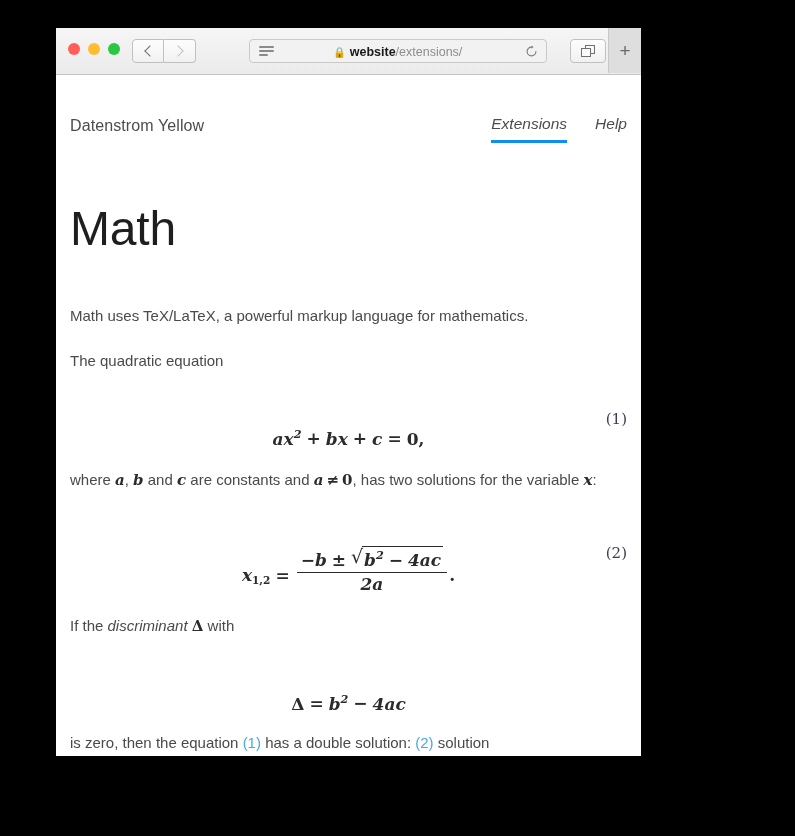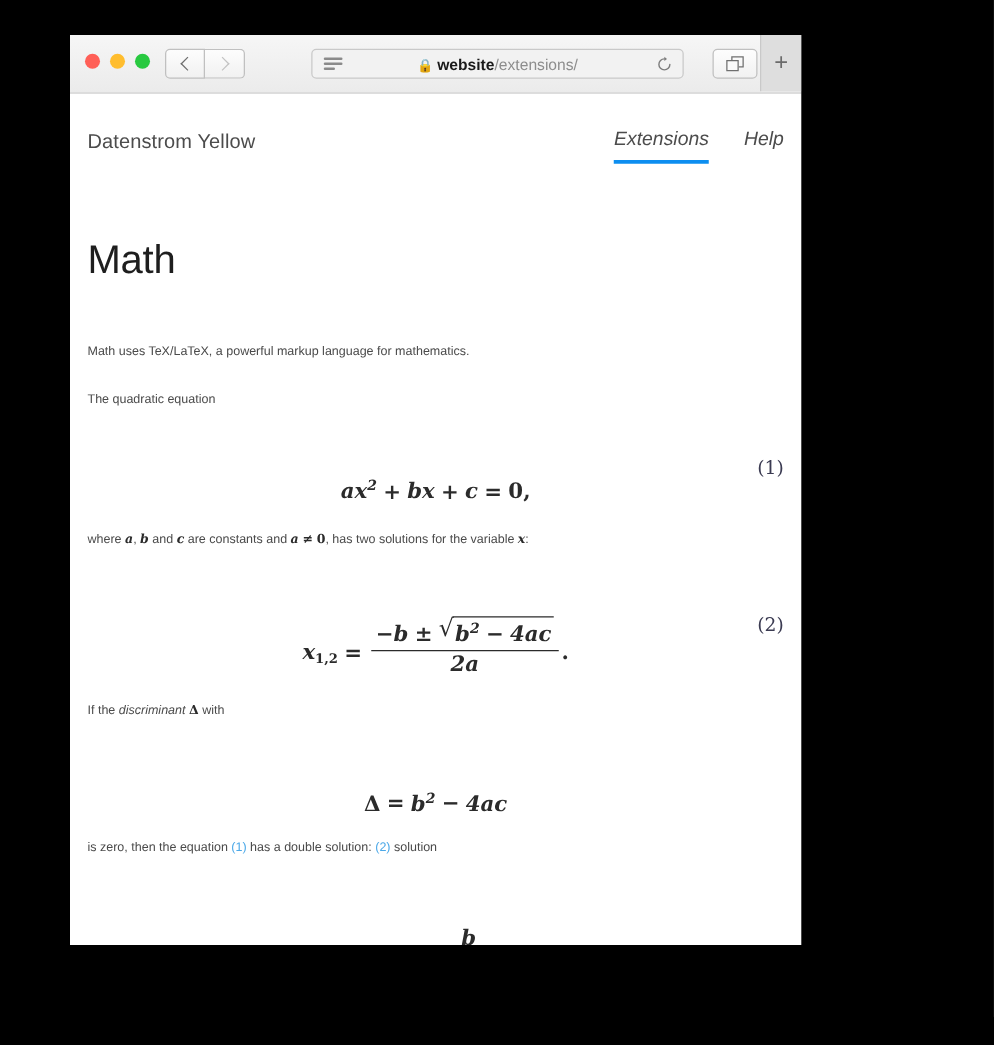--- a/index.html
+++ b/index.html
@@ -174,21 +174,21 @@
     font-size: 19px;
     line-height: 1;
     box-sizing: border-box;
   }
 
   
   #page {
     position: relative;
     height: 682px;
     background: #ffffff;
-    padding: 0 14px;
+    padding: 12px 14px;
   }
 
   #site-header {
     position: relative;
     height: 70px;
     padding-top: 30px;
     box-sizing: border-box;
   }
   #site-title {
     font-size: 16px;
@@ -217,28 +217,28 @@
     left: 0; right: 0;
     bottom: 0;
     height: 3px;
     background: #0d8ef0;
   }
 
   #main-content {
     padding-top: 44px;
   }
   h1#page-title {
-    font-size: 32px;
+    font-size: 48px;
     font-weight: normal;
     color: #1e1e1e;
     margin: 0 0 48px 0;
     letter-spacing: -0.2px;
   }
   p.para {
-    font-size: 10px;
+    font-size: 15px;
     line-height: 1.55;
     color: #4a4a4a;
     margin: 0 0 22px 0;
   }
   p.para.tight { margin-bottom: 18px; }
   p.para em { font-style: italic; }
   a.eqref {
     color: #4ba8e8;
     text-decoration: none;
   }

